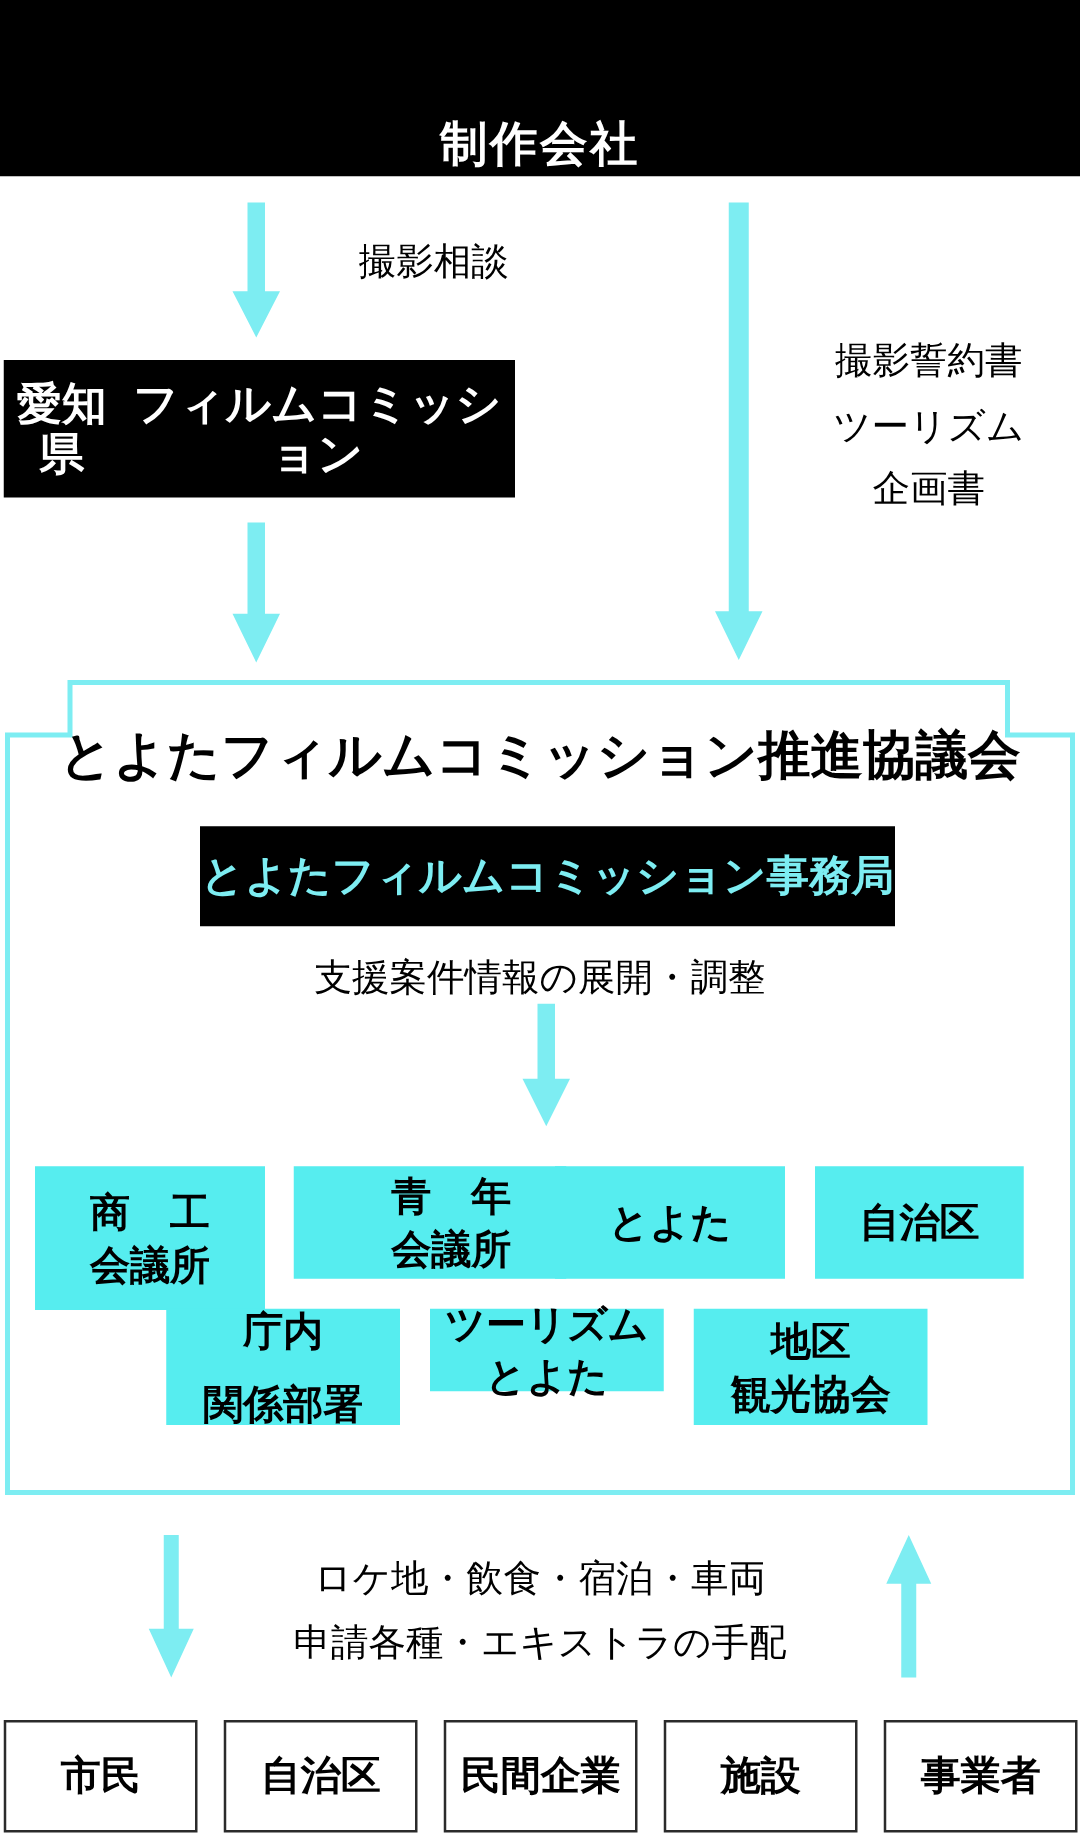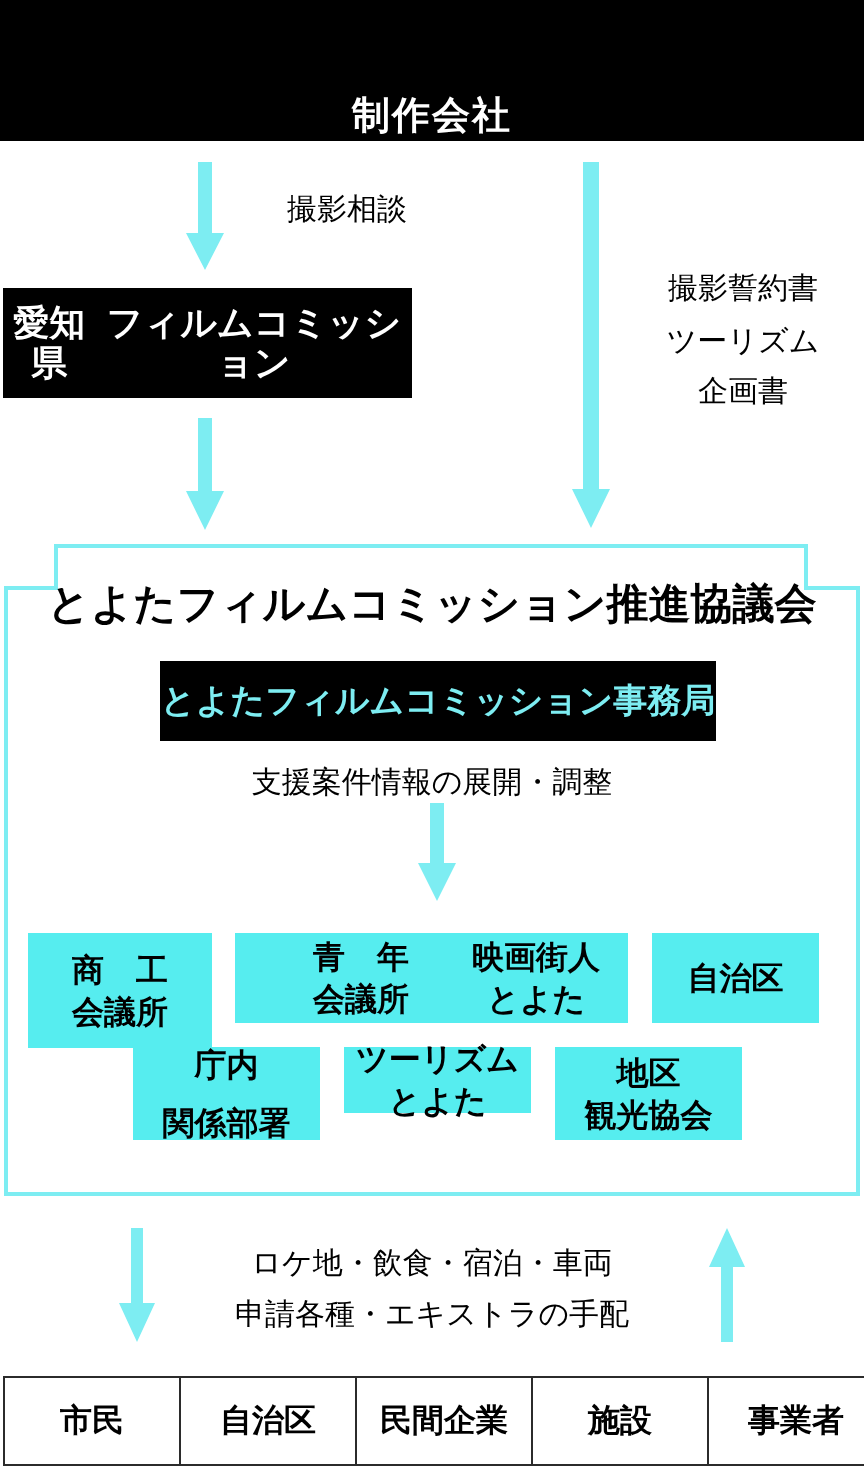--- a/index.html
+++ b/index.html
@@ -15,21 +15,21 @@
   .office{left:160px;top:661px;width:556px;height:80px;}
   .office span{font-size:34px;font-weight:bold;}
   .note{font-size:30px;font-weight:normal;color:#000;}
   .note-consult{left:242px;top:189px;margin-left:45px;}
   .doc-note{left:633px;width:220px;text-align:center;}
   .council-title{left:0;top:576px;width:864px;text-align:center;font-size:42px;font-weight:bold;}
   .subtitle{left:0;top:762px;width:864px;text-align:center;font-size:30px;}
   .cyan-box{display:flex;flex-direction:column;align-items:center;justify-content:center;text-align:center;}
   .cyan-box span{font-size:32px;font-weight:bold;line-height:42px;color:#000;}
   .exchange-line{left:0;width:864px;text-align:center;font-size:30px;}
-  .entity-box{top:1376px;width:178px;height:90px;background:#fff;border:2px solid #2b2b2b;
+  .entity-box{top:1376px;width:155px;height:90px;background:#fff;border:2px solid #2b2b2b;
               display:flex;align-items:center;justify-content:center;box-sizing:border-box;}
   .entity-box span{font-size:32px;font-weight:bold;}
 </style>
 </head>
 <body>
 
 <div class="stage">
 
   <svg class="overlay" width="864" height="1471" viewBox="0 0 864 1471">
     <path d="M56,546 L806,546 L806,588 L858,588 L858,1194 L6,1194 L6,588 L56,588 Z" fill="none" stroke="#7DEDF2" stroke-width="4"></path>
@@ -66,21 +66,20 @@
 
   <div class="abs cyan-box" style="left:28px;top:933px;width:184px;height:115px;background:#56EDEF;">
     <span>商　工</span>
     <span>会議所</span>
   </div>
   <div class="abs cyan-box" style="left:235px;top:933px;width:184px;height:90px;background:#56EDEF;padding-left:34px;">
     <span>青　年</span>
     <span>会議所</span>
   </div>
   <div class="abs cyan-box" style="left:444px;top:933px;width:184px;height:90px;background:#56EDEF;">
-    <span>映画街人</span>
     <span>とよた</span>
   </div>
   <div class="abs cyan-box" style="left:652px;top:933px;width:167px;height:90px;background:#56EDEF;">
     <span>自治区</span>
     <span></span>
   </div>
 
   <div class="abs cyan-box" style="left:133px;top:1047px;width:187px;height:93px;background:#56EDEF;gap:16px;">
     <span>庁内</span>
     <span>関係部署</span>

